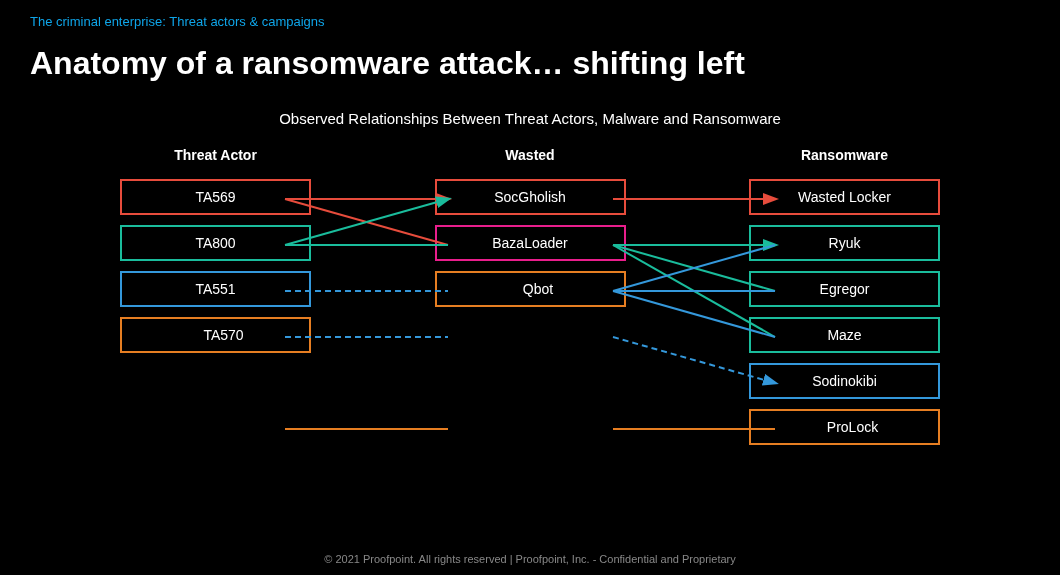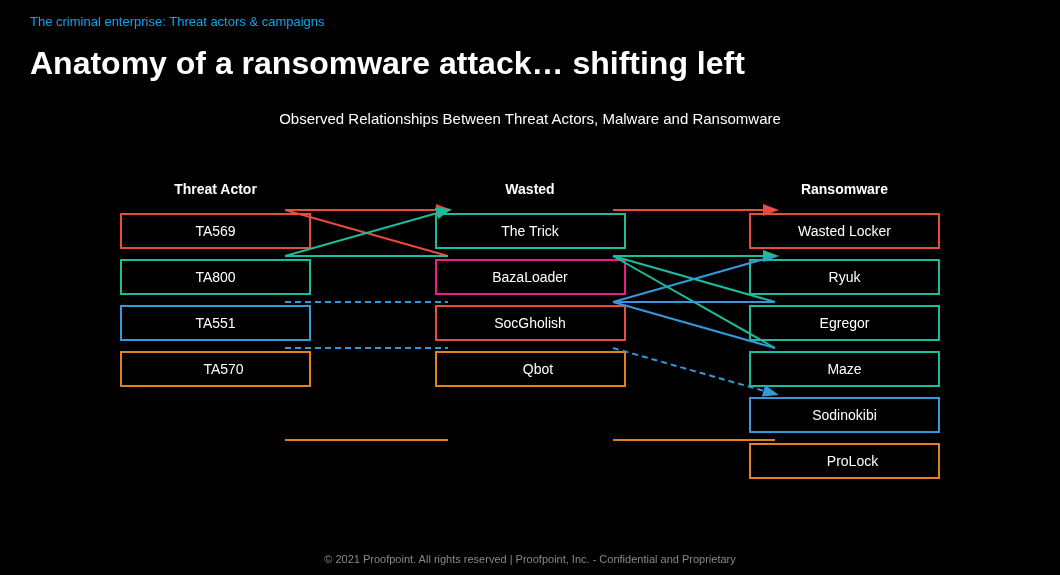--- a/index.html
+++ b/index.html
@@ -38,36 +38,35 @@
       left: 50%;
       transform: translateX(-50%);
       width: 820px;
     }
 
     .diagram-title {
       text-align: center;
       font-size: 15px;
       font-weight: normal;
       color: #fff;
-      margin-bottom: 31px;
+      margin-bottom: 20px;
     }
 
     .columns {
       display: flex;
       justify-content: space-between;
       align-items: flex-start;
       position: relative;
     }
 
     .column {
       display: flex;
       flex-direction: column;
       align-items: center;
       gap: 10px;
-      margin-top: 23px;
     }
 
     .col-header {
       font-size: 14px;
       font-weight: bold;
       color: #fff;
       margin-bottom: 6px;
       text-align: center;
     }
 
@@ -128,23 +127,22 @@
       <div class="column">
         <div class="col-header">Threat Actor</div>
         <div class="box box-red">TA569</div>
         <div class="box box-teal">TA800</div>
         <div class="box box-blue">TA551</div>
         <div class="box box-orange">TA570</div>
       </div>
 
       <div class="column">
         <div class="col-header">Wasted</div>
-        <div class="box box-teal">The Trick</div>
+        <div class="box box-red">SocGholish</div>
         <div class="box box-magenta">BazaLoader</div>
-        <div class="box box-red">SocGholish</div>
         <div class="box box-orange">Qbot</div>
       </div>
 
       <div class="column">
         <div class="col-header">Ransomware</div>
         <div class="box box-red">Wasted Locker</div>
         <div class="box box-teal">Ryuk</div>
         <div class="box box-teal">Egregor</div>
         <div class="box box-teal">Maze</div>
         <div class="box box-blue">Sodinokibi</div>

